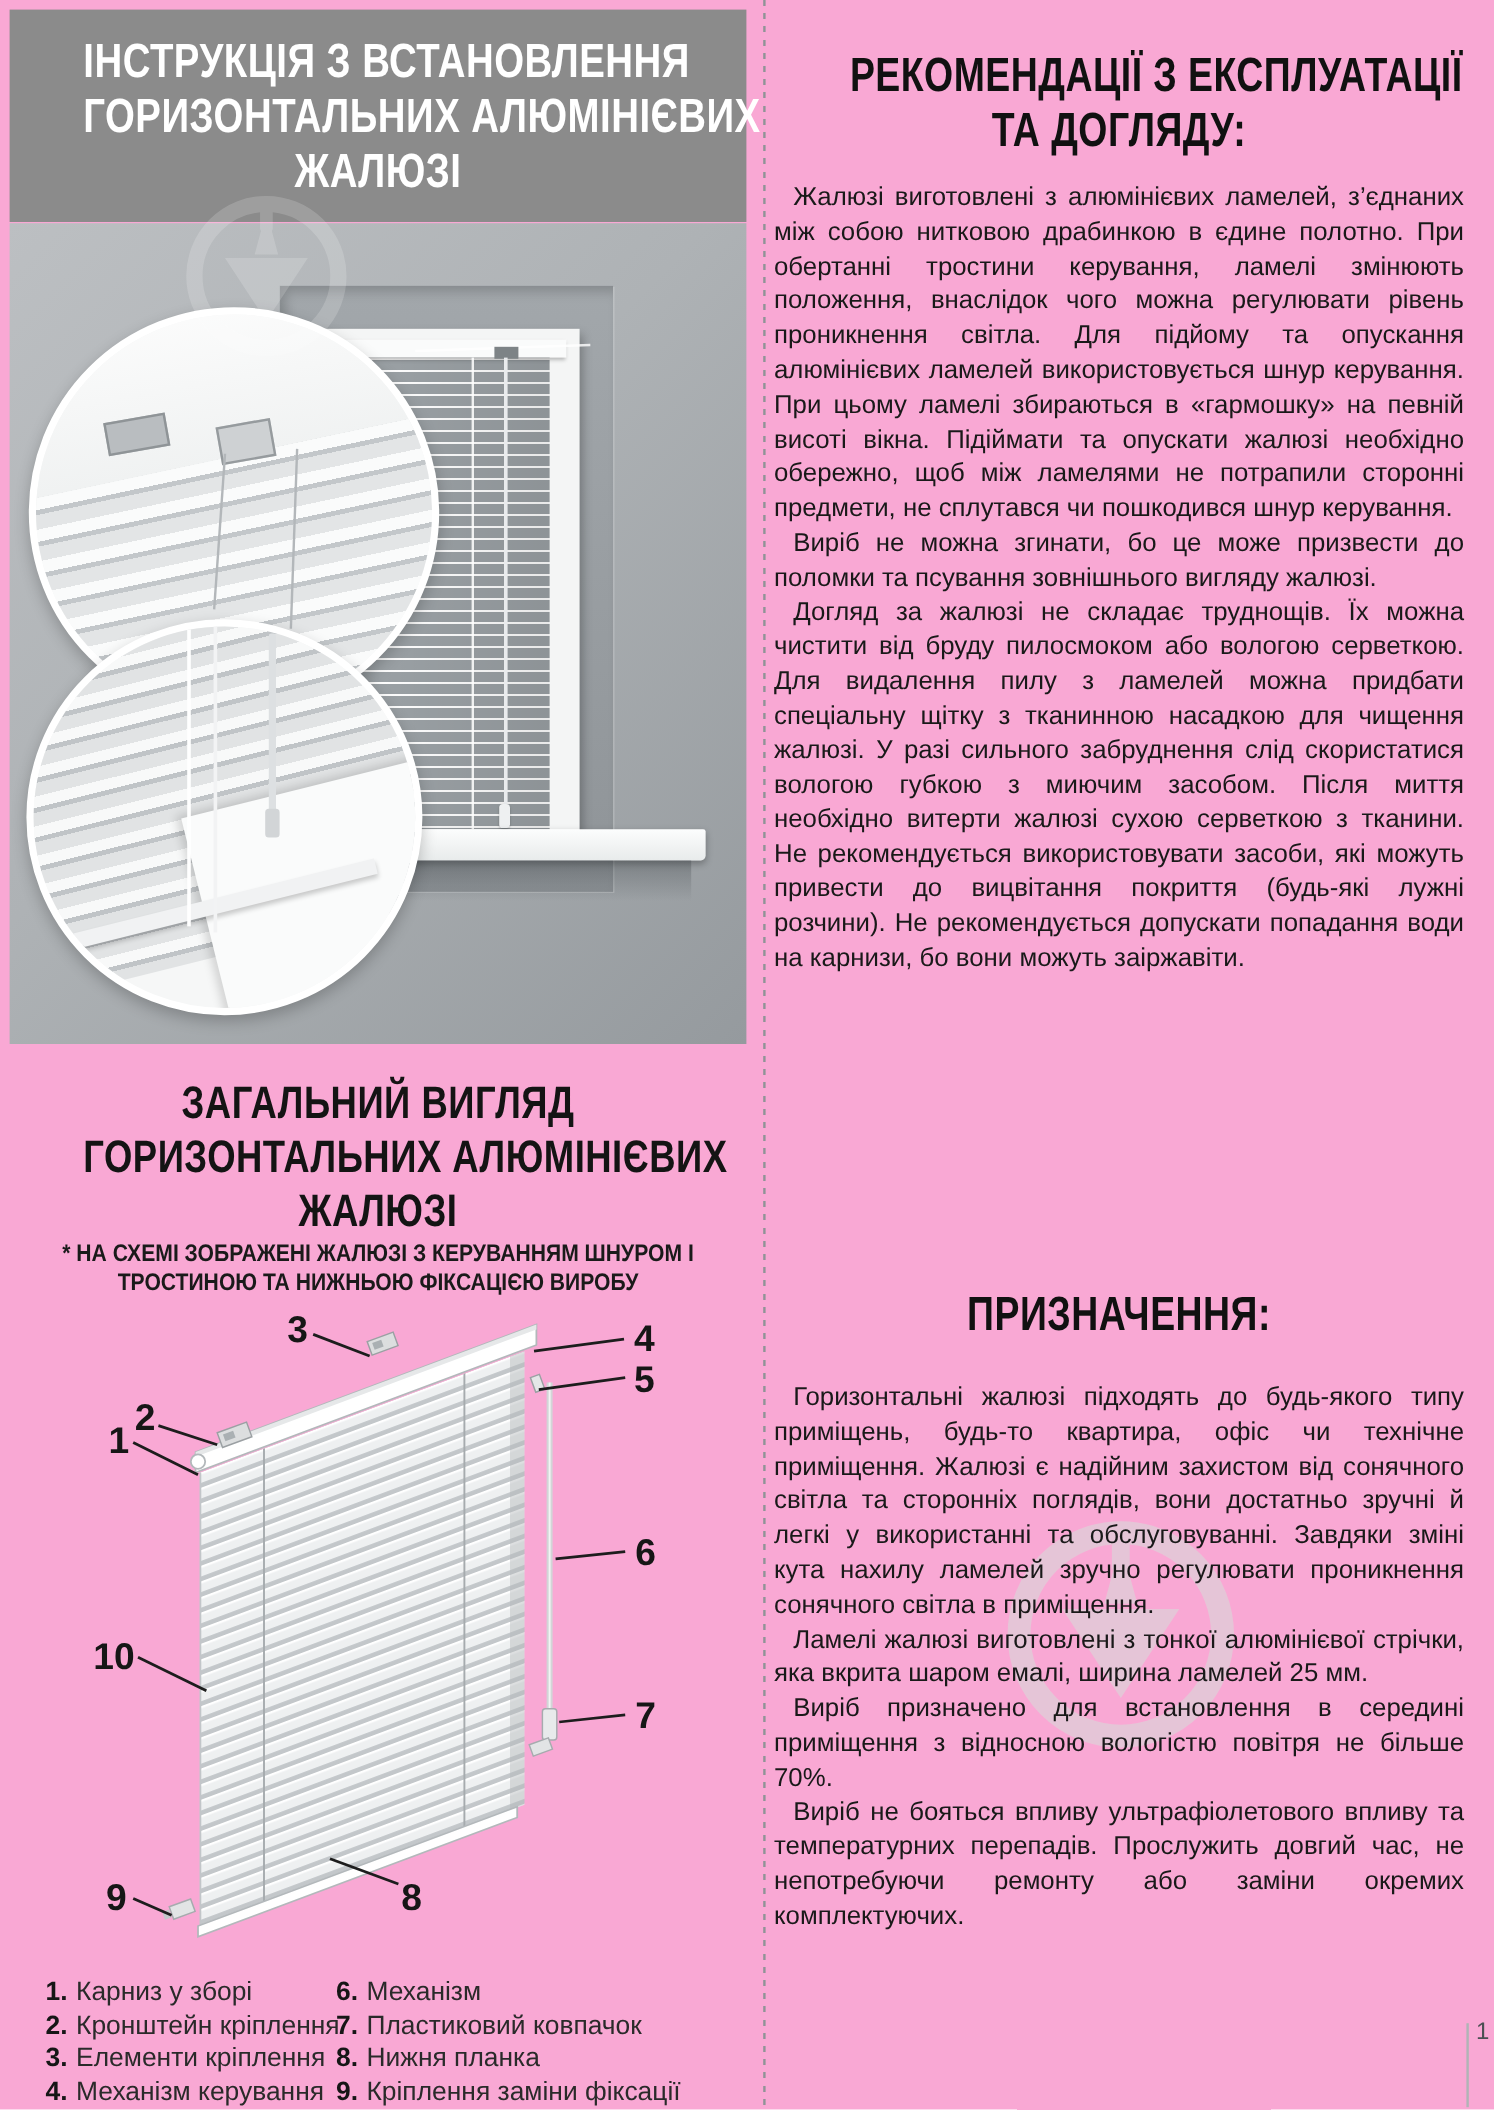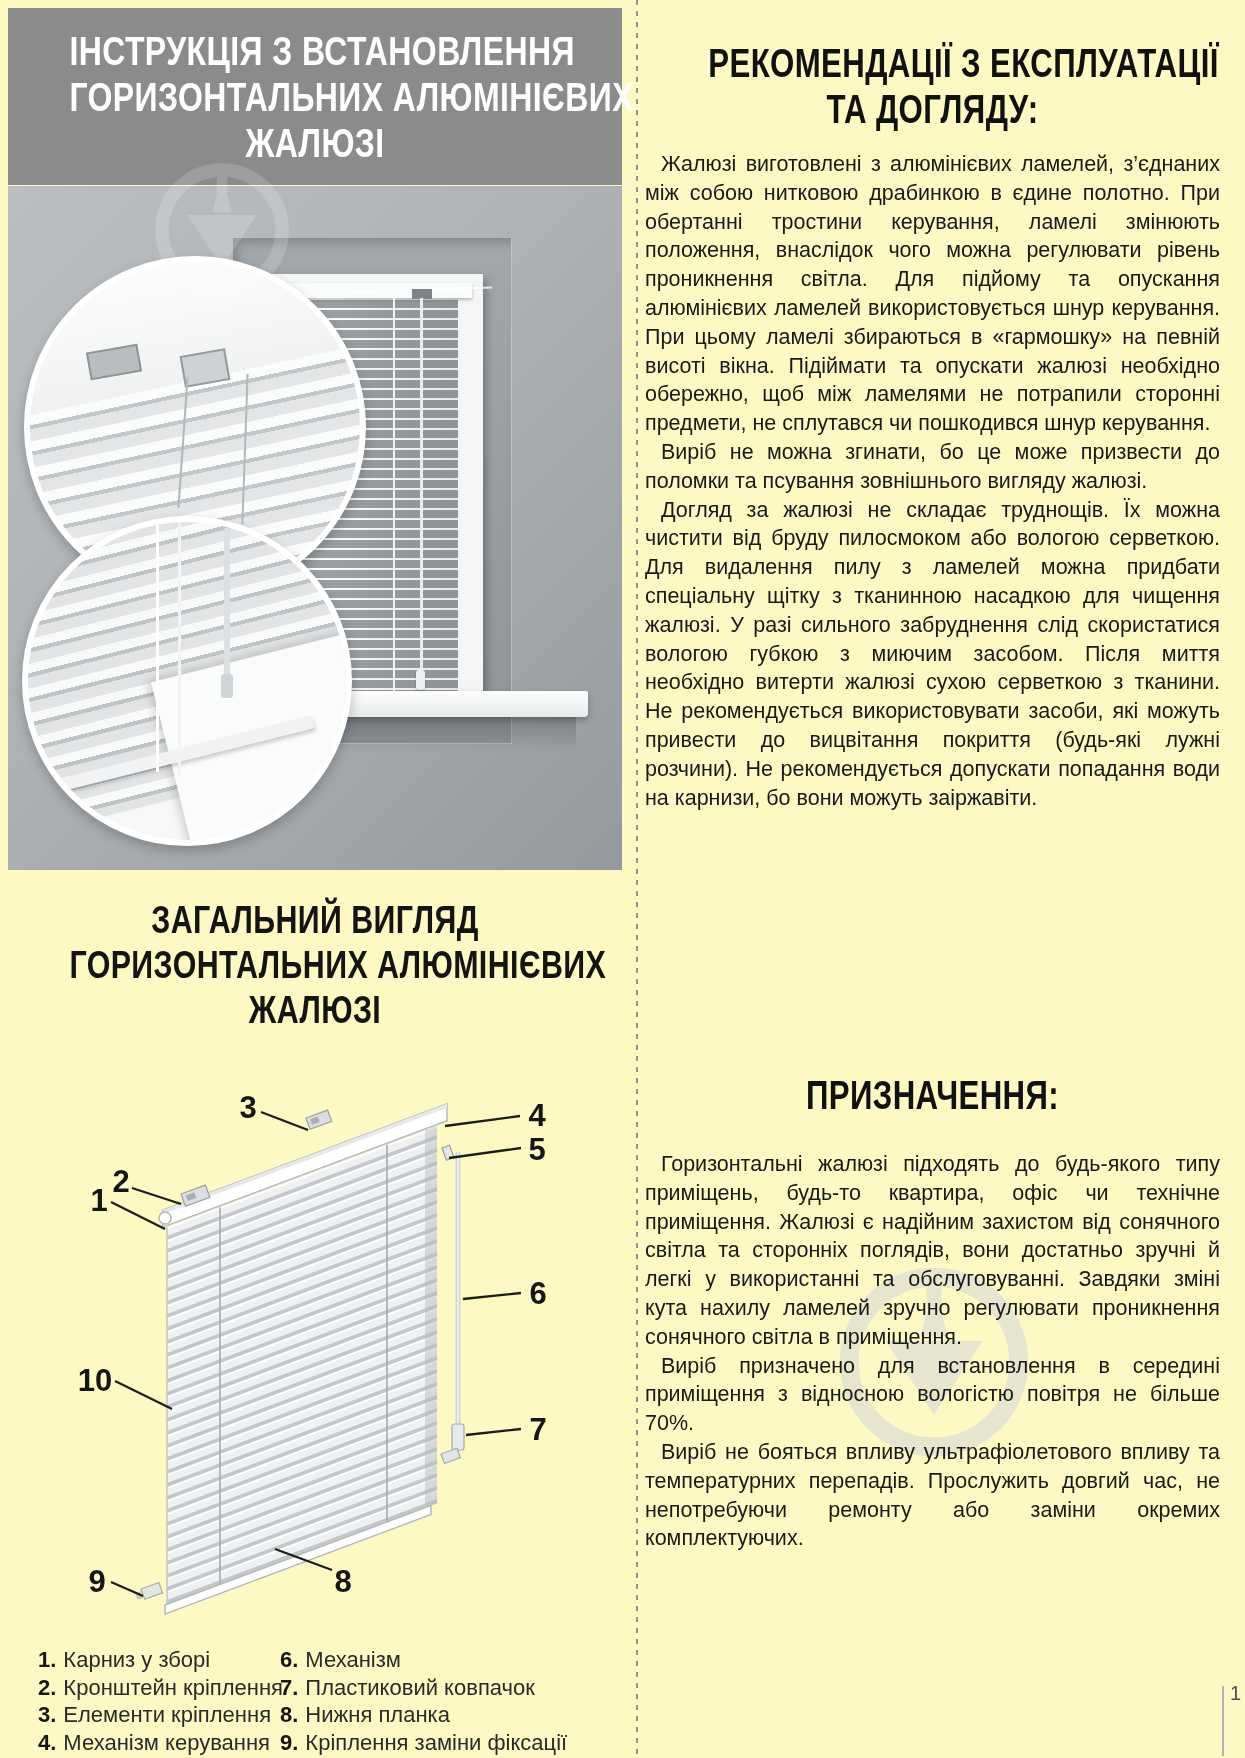--- a/index.html
+++ b/index.html
@@ -1,16 +1,16 @@
 <!DOCTYPE html>
 <html><head>
 <meta charset="utf-8">
 <style>
   html,body{margin:0;padding:0;background:#ffffff;}
-  .page{position:relative;width:1245px;height:1758px;background:#fef9c3;overflow:hidden;
+  .page{position:relative;width:1245px;height:1758px;background:#f9a8d4;overflow:hidden;
         font-family:"Liberation Sans", sans-serif;color:#1c1c1c;}
   .abs{position:absolute;}
 
   
   .band{position:absolute;left:8px;top:8px;width:614px;height:177px;background:#8b8b8b;
         display:flex;flex-direction:column;justify-content:center;}
   .band-line{color:#ffffff;font-weight:bold;font-size:40px;line-height:46px;text-align:center;
         transform:scaleX(.8);transform-origin:50% 50%;white-space:nowrap;letter-spacing:.5px;}
 
   
@@ -150,20 +150,24 @@
     <rect x="46.5" y="12" width="7" height="14" rx="2.5" fill="currentColor"></rect>
     <path d="M47 25 h6 l3.5 13 h-13 z" fill="currentColor"></path>
     <path d="M27 40 h46 l-23 35 z" fill="currentColor"></path>
   </svg>
 
   <div class="ovtitle">
     <div class="ov-line">ЗАГАЛЬНИЙ ВИГЛЯД</div>
     <div class="ov-line">ГОРИЗОНТАЛЬНИХ АЛЮМІНІЄВИХ</div>
     <div class="ov-line">ЖАЛЮЗІ</div>
   </div>
+  <div class="note">
+    <div class="note-line">* НА СХЕМІ ЗОБРАЖЕНІ ЖАЛЮЗІ З КЕРУВАННЯМ ШНУРОМ І</div>
+    <div class="note-line">ТРОСТИНОЮ ТА НИЖНЬОЮ ФІКСАЦІЄЮ ВИРОБУ</div>
+  </div>
 
   <svg class="diagram" viewBox="0 0 560 565">
     <defs>
       <pattern id="slatp" width="12" height="13" patternUnits="userSpaceOnUse">
         <rect width="12" height="13" fill="#eef0f1"></rect>
         <rect width="12" height="2" fill="#ffffff"></rect>
         <rect y="9" width="12" height="4" fill="#c3c7ca"></rect>
       </pattern>
     </defs>
 
@@ -269,20 +273,21 @@
       <p class="body-p">Жалюзі виготовлені з алюмінієвих ламелей, з’єднаних між собою нитковою драбинкою в єдине полотно. При обертанні тростини керування, ламелі змінюють положення, внаслідок чого можна регулювати рівень проникнення світла. Для підйому та опускання алюмінієвих ламелей використовується шнур керування. При цьому ламелі збираються в «гармошку» на певній висоті вікна. Підіймати та опускати жалюзі необхідно обережно, щоб між ламелями не потрапили сторонні предмети, не сплутався чи пошкодився шнур керування.</p>
       <p class="body-p">Виріб не можна згинати, бо це може призвести до поломки та псування зовнішнього вигляду жалюзі.</p>
       <p class="body-p">Догляд за жалюзі не складає труднощів. Їх можна чистити від бруду пилосмоком або вологою серветкою. Для видалення пилу з ламелей можна придбати спеціальну щітку з тканинною насадкою для чищення жалюзі. У разі сильного забруднення слід скористатися вологою губкою з миючим засобом. Після миття необхідно витерти жалюзі сухою серветкою з тканини. Не рекомендується використовувати засоби, які можуть привести до вицвітання покриття (будь-які лужні розчини). Не рекомендується допускати попадання води на карнизи, бо вони можуть заіржавіти.</p>
     </div>
 
     <div class="purpose-title">
       <div class="rc-line">ПРИЗНАЧЕННЯ:</div>
     </div>
     <div class="purpose-body">
       <p class="body-p">Горизонтальні жалюзі підходять до будь-якого типу приміщень, будь-то квартира, офіс чи технічне приміщення. Жалюзі є надійним захистом від сонячного світла та сторонніх поглядів, вони достатньо зручні й легкі у використанні та обслуговуванні. Завдяки зміні кута нахилу ламелей зручно регулювати проникнення сонячного світла в приміщення.</p>
+      <p class="body-p">Ламелі жалюзі виготовлені з тонкої алюмінієвої стрічки, яка вкрита шаром емалі, ширина ламелей 25 мм.</p>
       <p class="body-p">Виріб призначено для встановлення в середині приміщення з відносною вологістю повітря не більше 70%.</p>
       <p class="body-p">Виріб не бояться впливу ультрафіолетового впливу та температурних перепадів. Прослужить довгий час, не непотребуючи ремонту або заміни окремих комплектуючих.</p>
     </div>
   </div>
 
   <div class="pg-line"></div>
   <div class="pg-num">1</div>
 
 </div>
 

